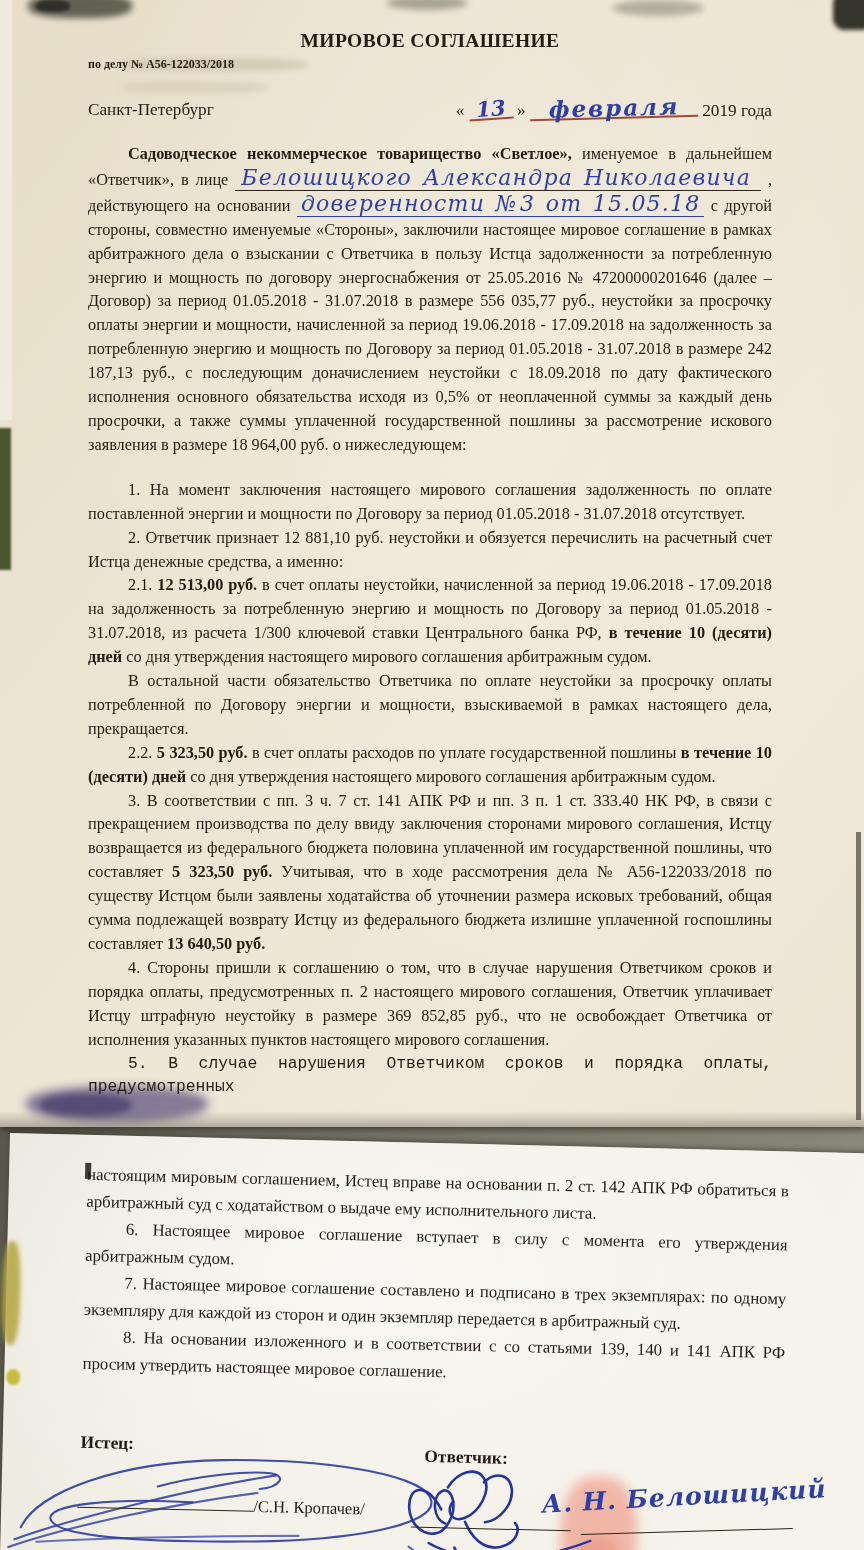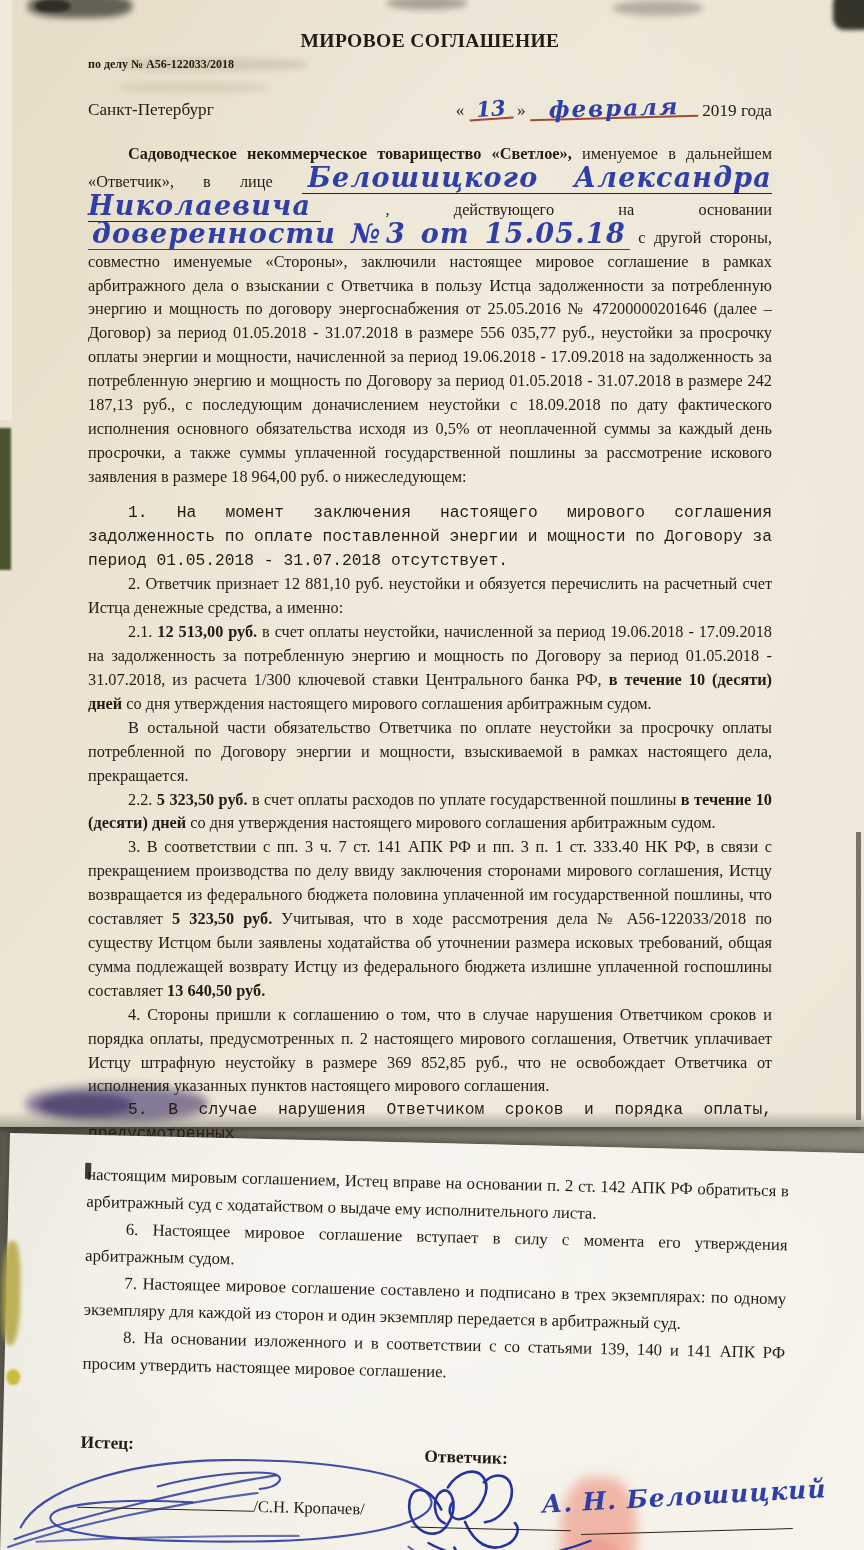--- a/index.html
+++ b/index.html
@@ -31,24 +31,24 @@
     display:inline-block; width:44px; text-align:center; font-size:21px; line-height:18px;
     border-bottom:2px solid var(--underline-red,#a14a31); transform:rotate(-4deg); font-weight:bold;
   }
   .date-month {
     display:inline-block; width:168px; text-align:center; font-size:23px; line-height:18px;
     border-bottom:2px solid var(--underline-red,#a14a31); transform:rotate(-1.5deg); font-weight:bold; letter-spacing:2px;
   }
   .body1 { margin-top:21px; font-size:16.3px; line-height:23.9px; text-align:justify; }
   .para { margin:0; }
   .para.ind { text-indent:40px; }
-  .para.gap-top { margin-top:12px;font-family:Liberation Mono, monospace; }
+  .para.gap-top { margin-top:21px; }
   .para.fj { text-align-last:justify;font-family:Liberation Mono, monospace; }
   .b { font-weight:bold; }
-  .hw { font-size:27px; letter-spacing:1.2px; font-weight:bold; }
+  .hw { font-size:22px; letter-spacing:1.2px; font-weight:normal; }
   .hw-u { border-bottom:1.6px solid #2a2517; padding:0 10px 0 6px; }
   .hw-u2 { border-bottom:1.6px solid var(--hand-blue,#2e3ea6); padding:0 4px; }
   
   .page2 {
     position:absolute; left:10px; top:1133px; width:880px; height:440px;
     transform:rotate(1.35deg); transform-origin:0 0;
     background:
       radial-gradient(ellipse at 40% 30%, rgba(255,255,255,.5), rgba(255,255,255,0) 70%),
       linear-gradient(115deg, #eae7dc 0%, #f2efe6 30%, #f6f4ec 100%);
     box-shadow:0 -2px 5px rgba(30,28,20,.4);

